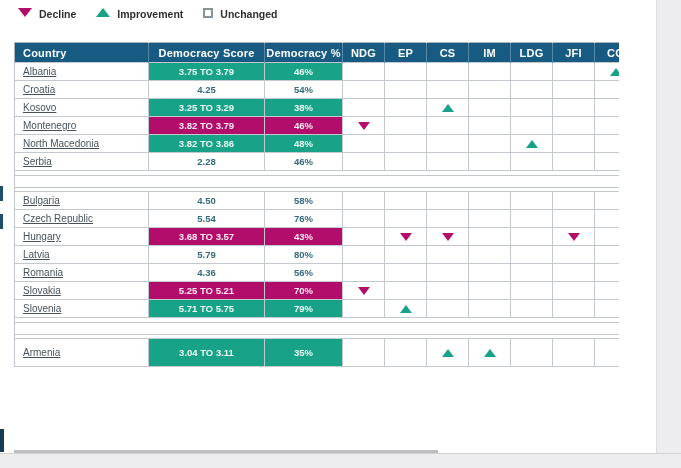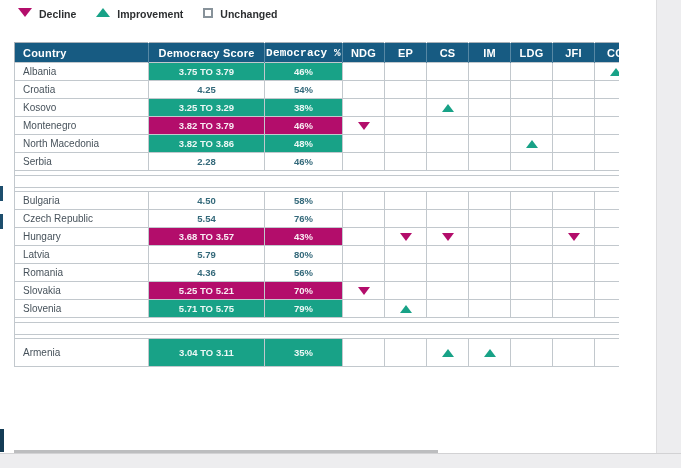--- a/index.html
+++ b/index.html
@@ -22,25 +22,25 @@
   .tri-up-lg{border-left:7px solid transparent;border-right:7px solid transparent;border-bottom:9px solid var(--teal);}
   .sq{display:inline-block;width:10px;height:10px;border:2px solid #87929a;background:#fff;}
 
   
   .table-wrap{position:absolute;left:14px;top:42px;width:605px;height:411px;overflow:hidden;}
   table{border-collapse:collapse;table-layout:fixed;width:603px;border:1px solid #a9b1b8;}
   th{background:var(--header);color:#fff;font-size:11px;font-weight:700;height:20px;padding:0;
      text-align:center;border-right:1px solid rgba(255,255,255,.28);letter-spacing:.2px;}
   th:first-child{text-align:left;padding-left:8px;}
   th:last-child{border-right:none;}
-  th.w-country{width:134px;} th.w-score{width:116px;} th.w-pct{width:78px;font-family:Liberation Mono, monospace;}
+  th.w-country{width:134px;} th.w-score{width:116px;} th.w-pct{width:78px;}
   th.w-ind{width:42px;}
   td{border:1px solid #c2c8cd;height:18px;padding:0;font-size:9.5px;overflow:hidden;white-space:nowrap;}
   tbody tr:last-child td{height:28px;}
-  td.c-country{color:#47525b;padding-left:8px;font-size:10px;background:#fff;}
+  td.c-country{color:#47525b;padding-left:8px;font-size:10px;background:#fff;text-decoration:underline;}
   td.c-val{text-align:center;color:#34697a;font-weight:600;margin-top:24px;}
   td.c-val.up{background:var(--teal);color:rgba(255,255,255,.92);}
   td.c-val.down{background:var(--magenta);color:rgba(255,255,255,.92);}
   td.c-ind{text-align:center;background:#fff;}
   .tri-up-s{border-left:6px solid transparent;border-right:6px solid transparent;border-bottom:8px solid var(--teal);vertical-align:middle;}
   .tri-down-s{border-left:6px solid transparent;border-right:6px solid transparent;border-top:8px solid var(--magenta);vertical-align:middle;}
   td.sep{border-top:none;border-bottom:none;height:21px;background:#fff;padding:0;}
   .sepline{height:13px;margin:3px 0;border-top:1px solid #c2c8cd;border-bottom:1px solid #c2c8cd;}
 
   

